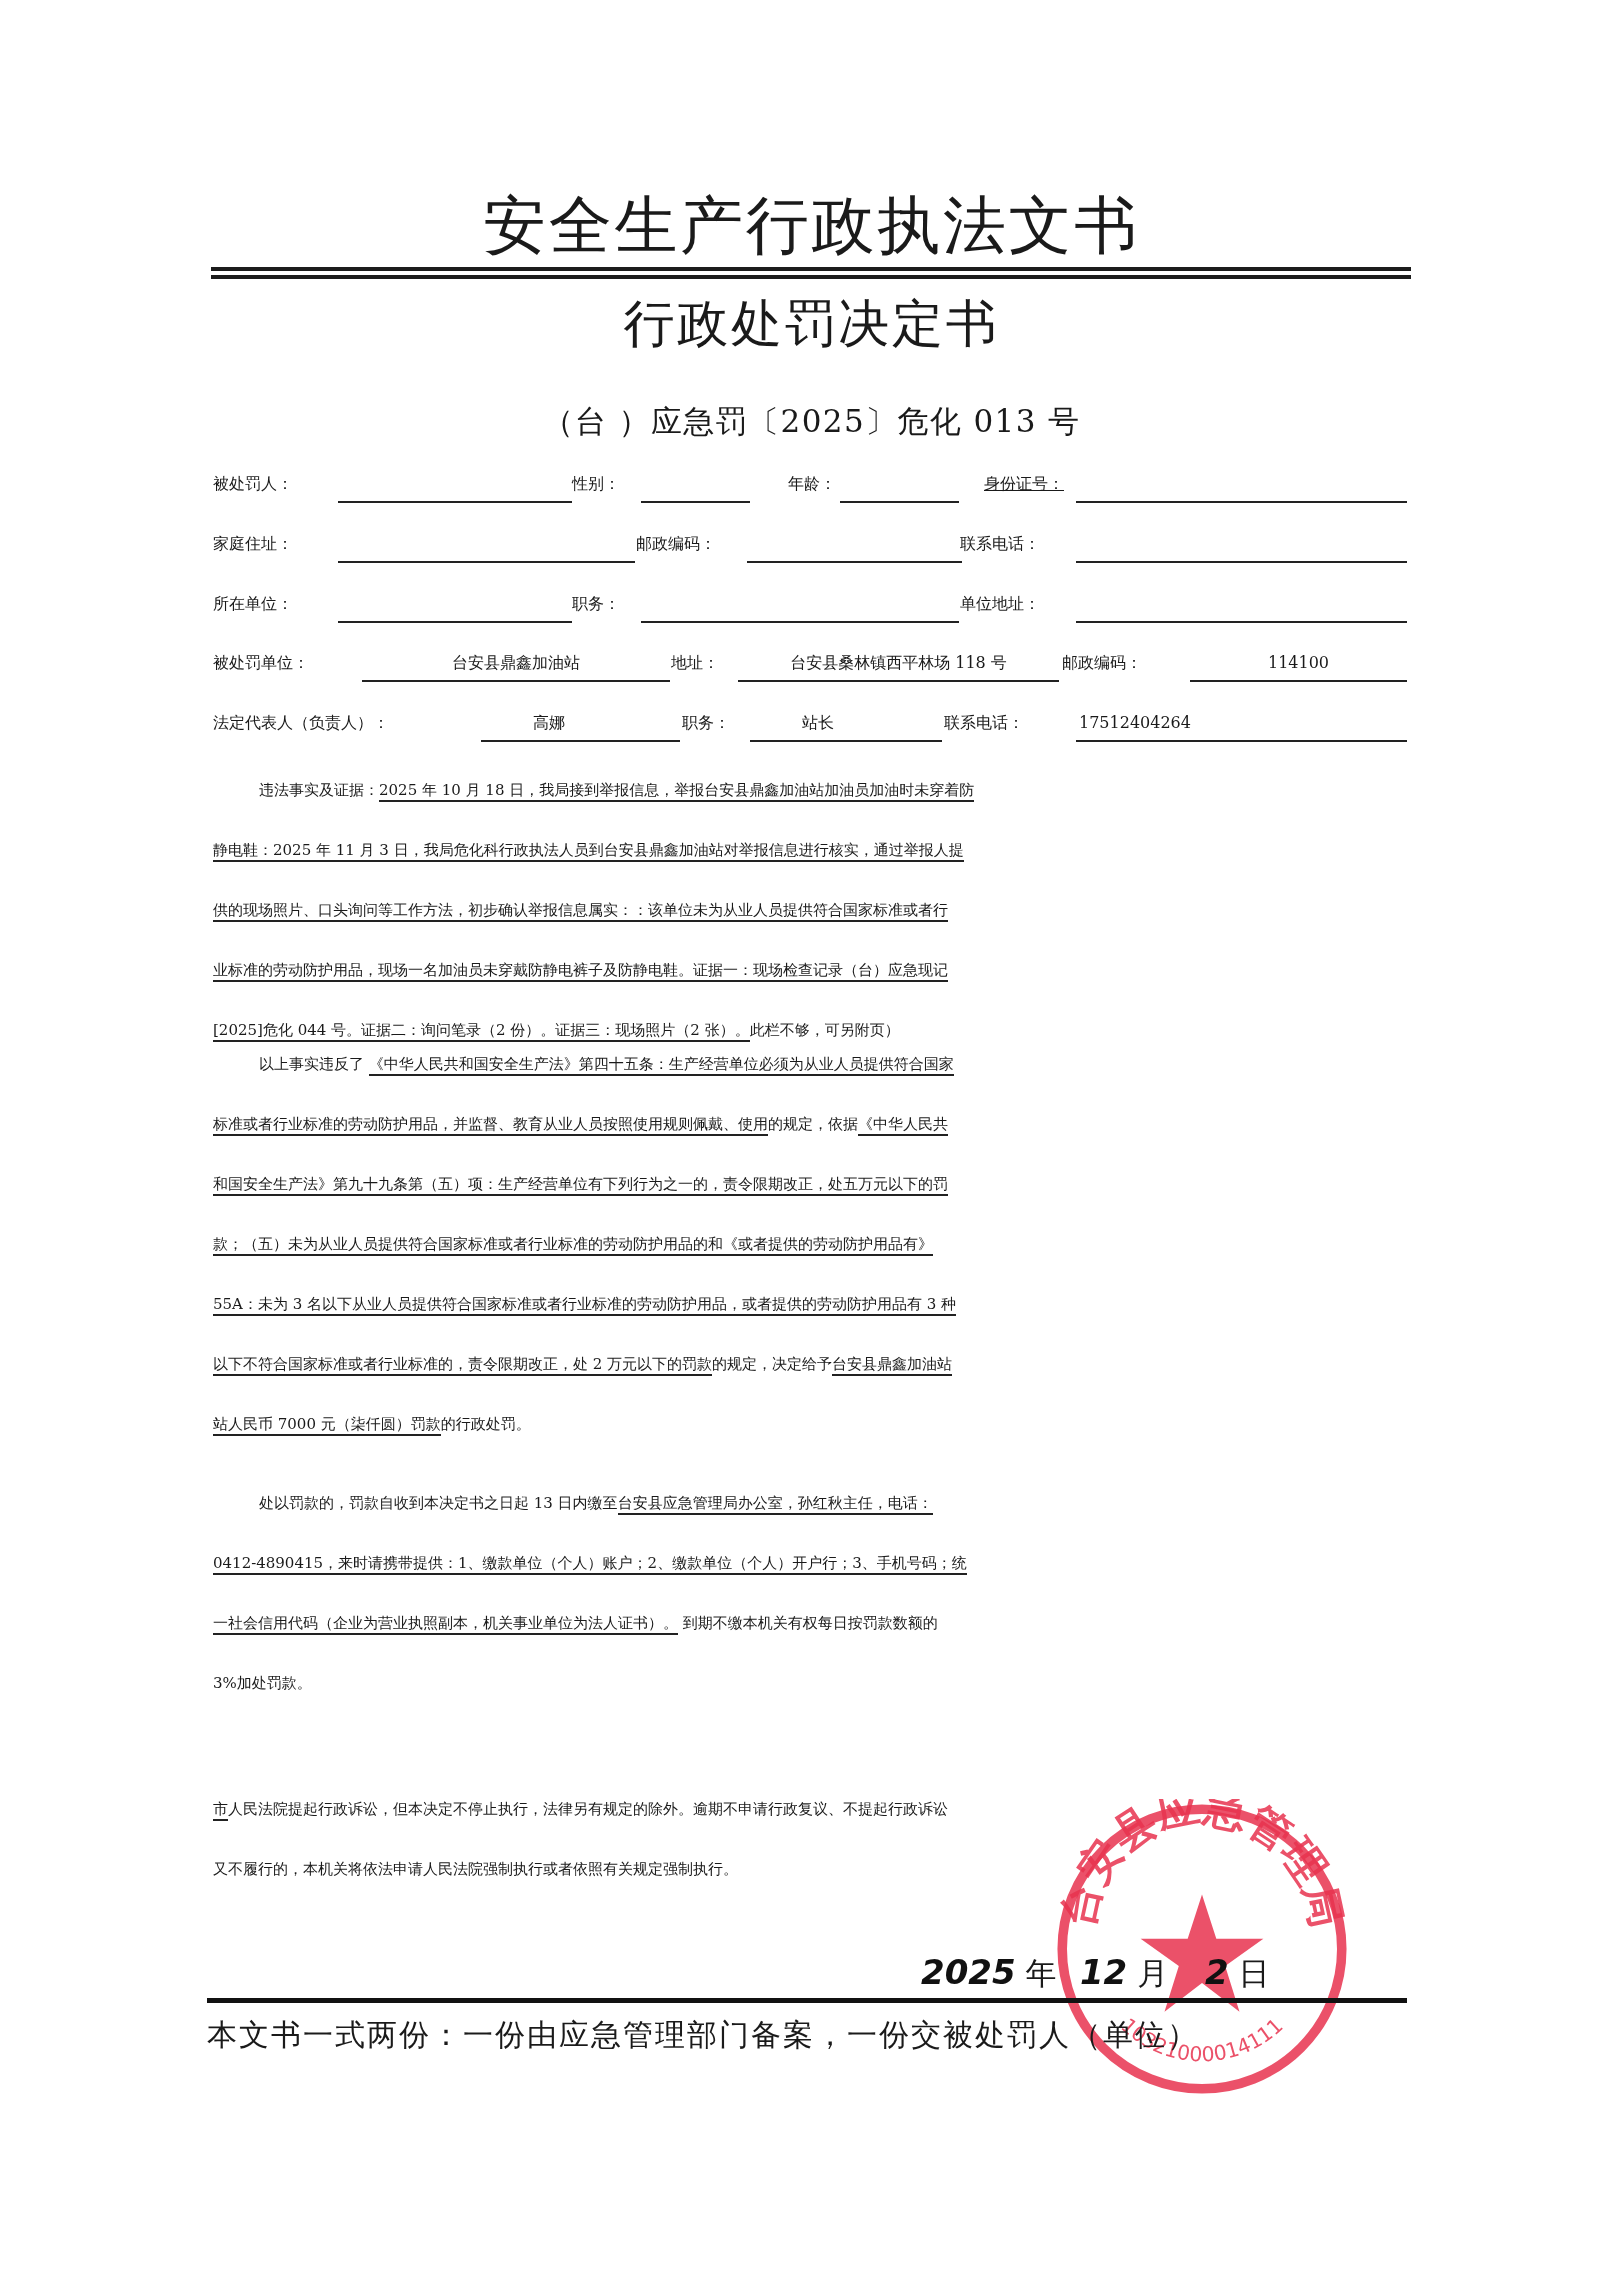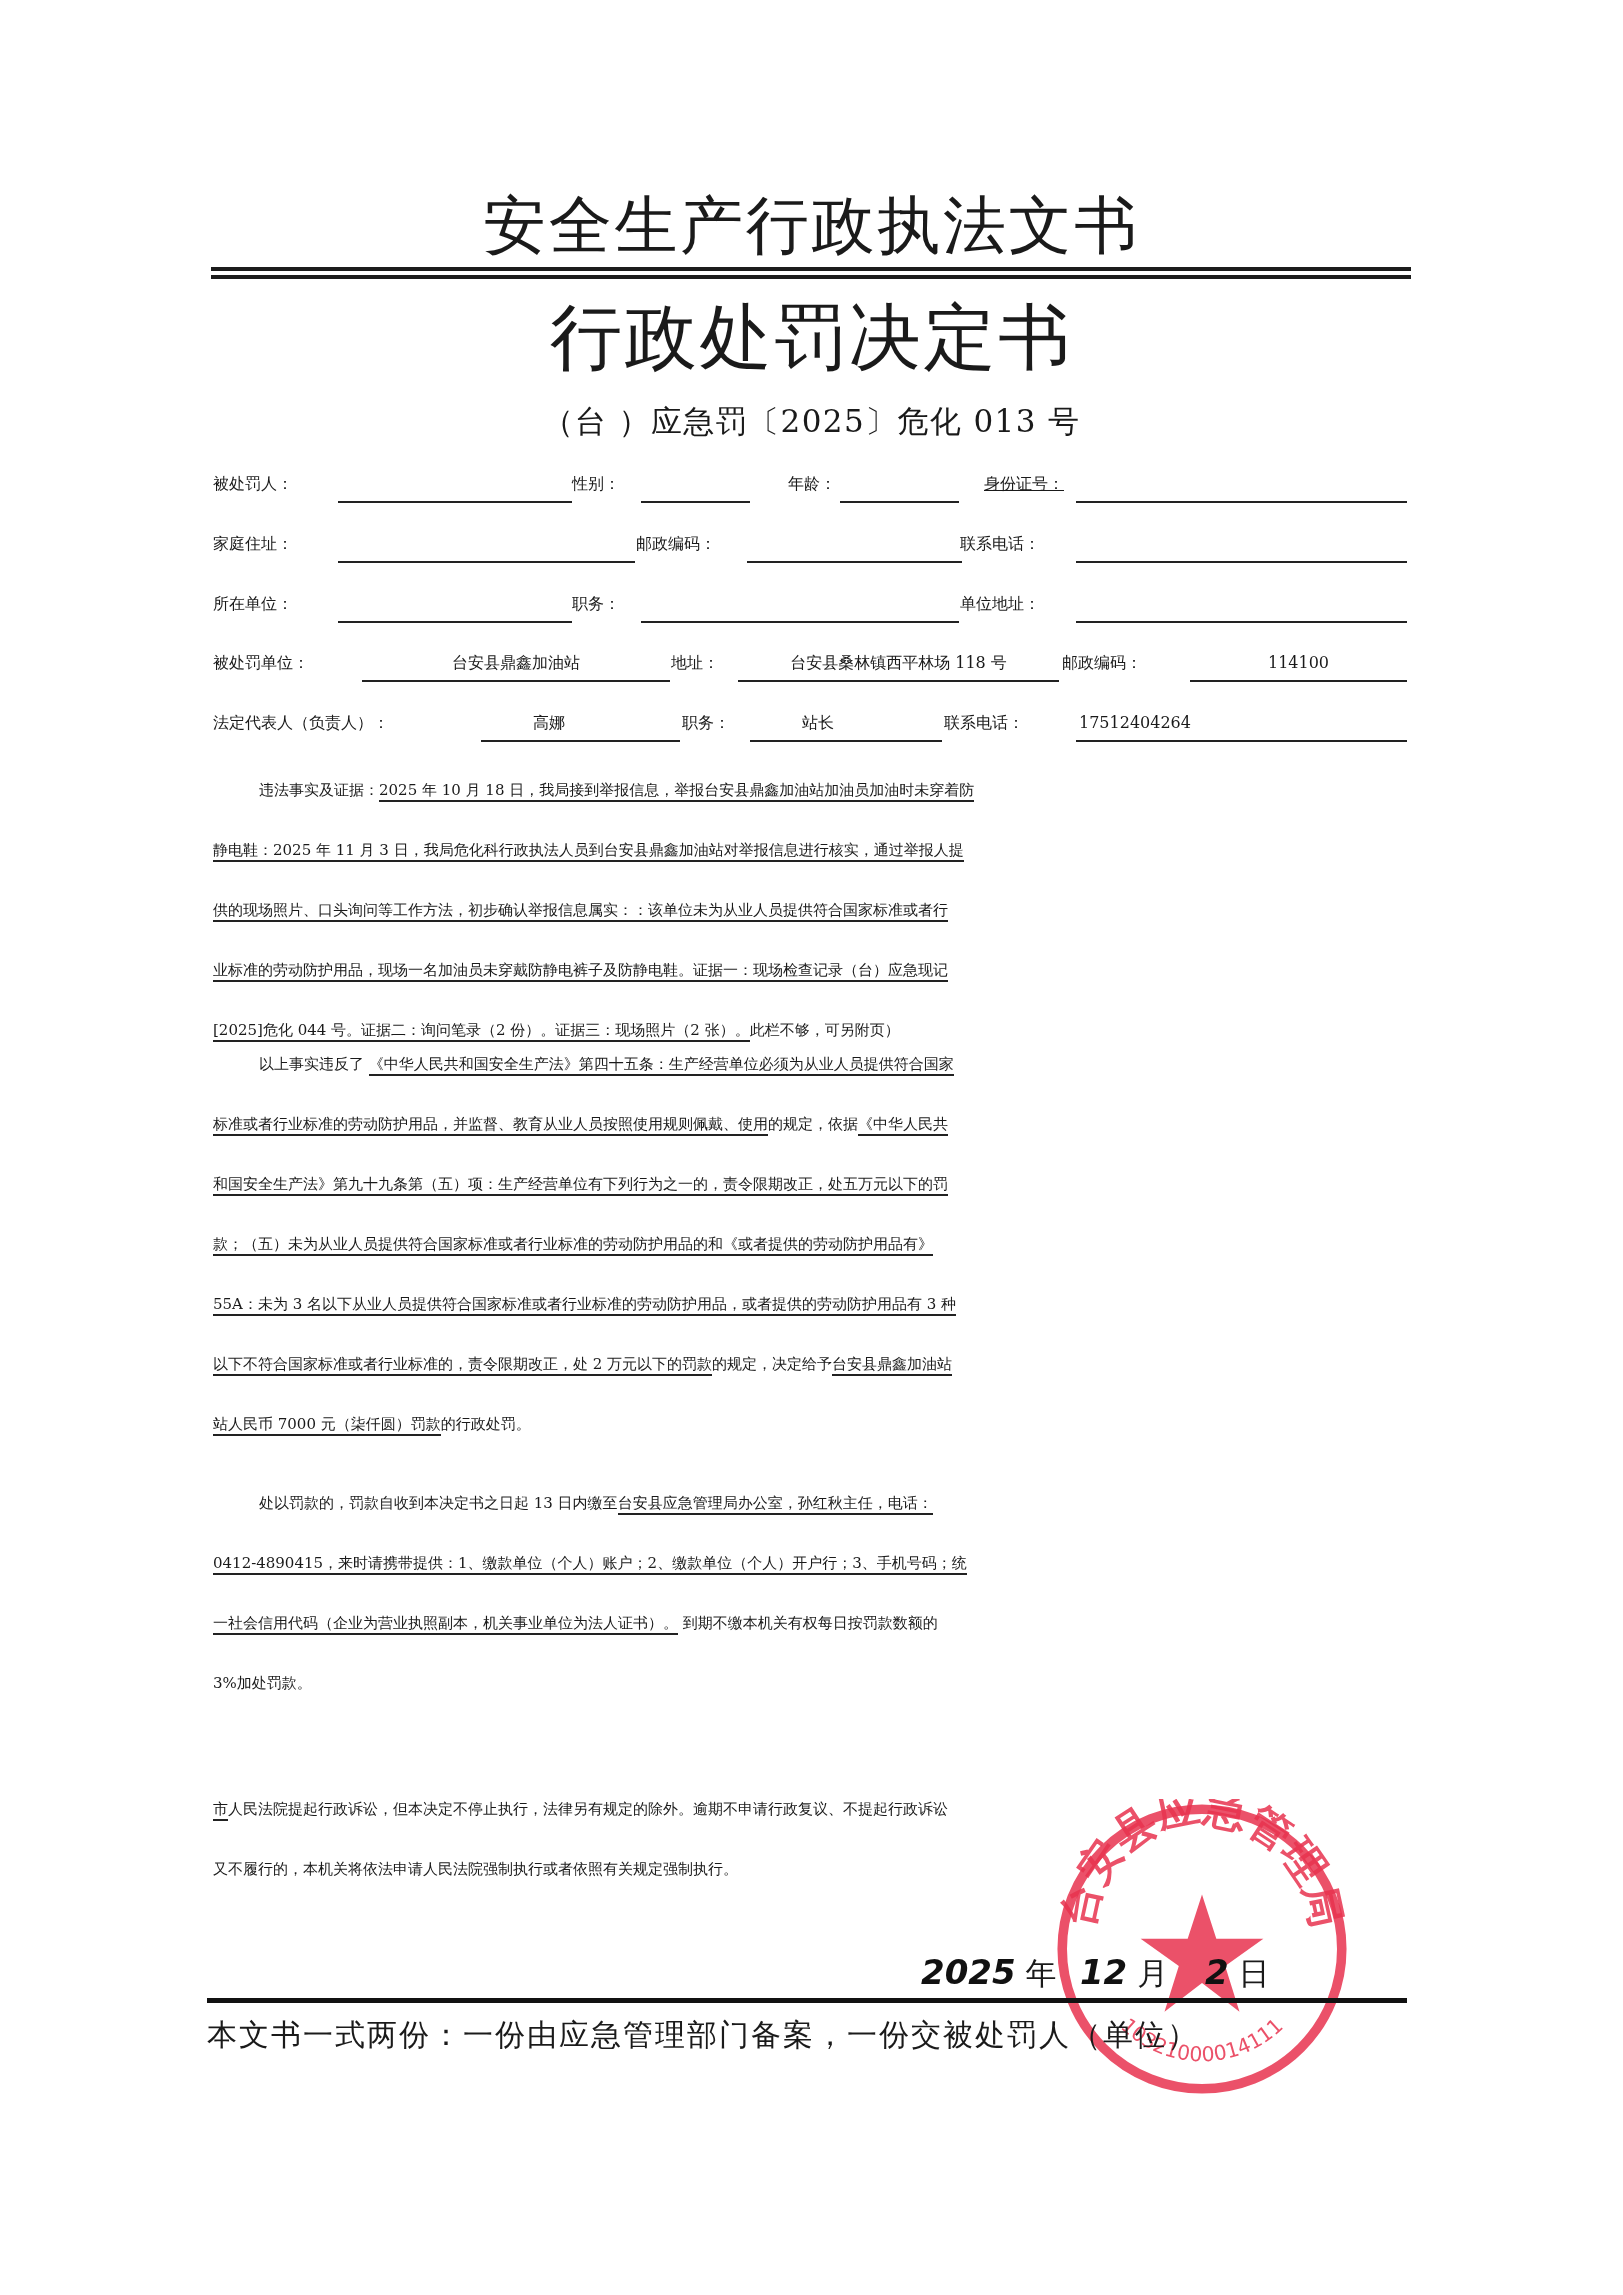--- a/index.html
+++ b/index.html
@@ -5,21 +5,21 @@
   html, body { margin:0; padding:0; background:#ffffff; }
   body { width:1623px; height:2295px; position:relative; overflow:hidden;
          font-family:"DejaVu Serif","Liberation Serif",serif; color:#1a1a1a; }
   .page { position:absolute; left:0; top:0; width:1623px; height:2295px; }
   .title-main { position:absolute; left:0; width:1623px; top:183px; text-align:center;
                 font-size:63px; letter-spacing:2.7px; font-weight:normal; }
   .double-rule { position:absolute; left:211px; width:1200px; top:267px; height:12.3px; }
   .double-rule .r1 { position:absolute; left:0; right:0; top:0; height:4.1px; background:#1c1c1c; }
   .double-rule .r2 { position:absolute; left:0; right:0; top:8.2px; height:4.1px; background:#1c1c1c; }
   .title-sub { position:absolute; left:0; width:1623px; top:290px; text-align:center;
-               font-size:72px; letter-spacing:2.7px; }
+               font-size:51px; letter-spacing:2.7px; }
   .doc-no { position:absolute; left:0; width:1623px; top:401px; text-align:center;
             font-size:31px; letter-spacing:1.4px; }
 
   .row { position:absolute; left:213px; width:1193px; height:34px; font-size:16px; white-space:nowrap; }
   .row .cell { position:absolute; top:0; }
   .blank { position:absolute; top:27px; height:0; border-bottom:2px solid #222; }
   .filled { position:absolute; top:0; text-align:center; }
 
   .para { position:absolute; left:213px; width:1193px; font-size:15px; line-height:61px; }
   .line { position:absolute; left:0; white-space:nowrap; }

